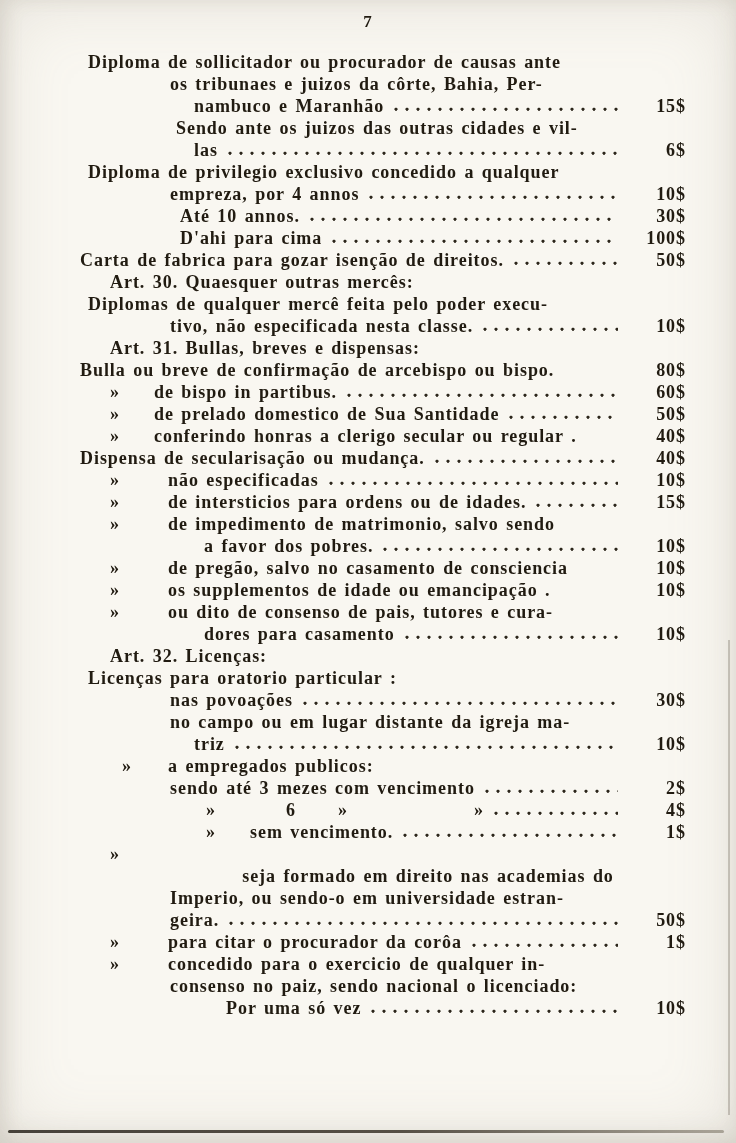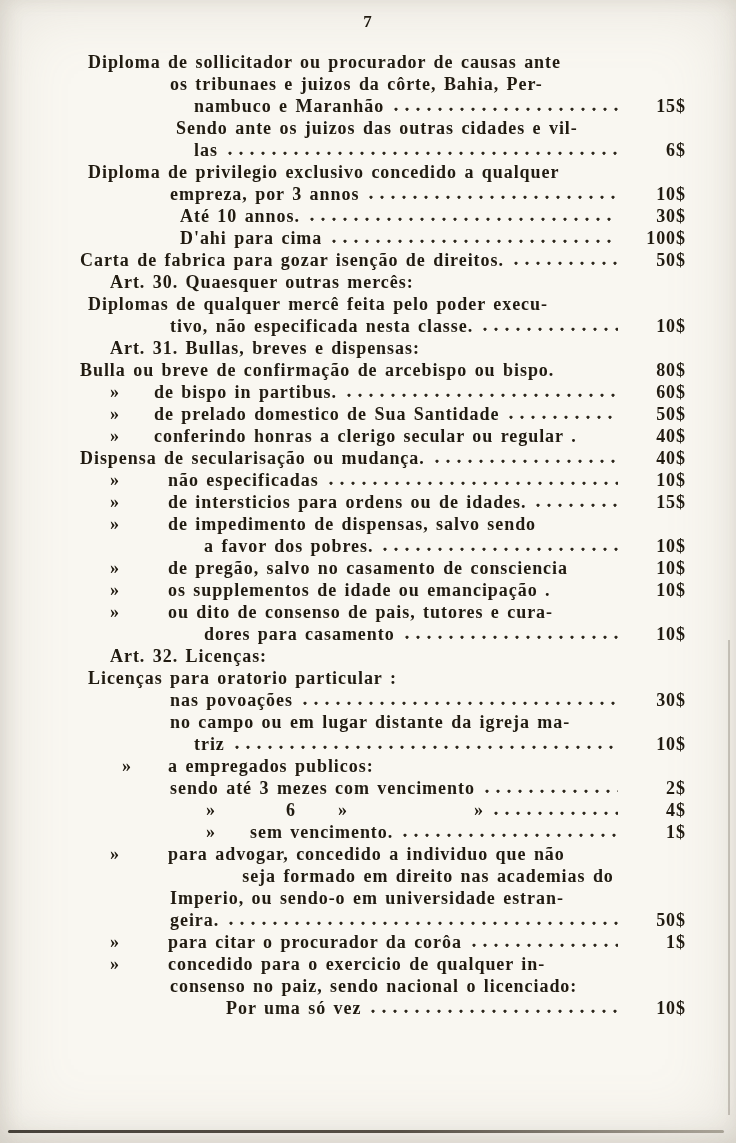--- a/index.html
+++ b/index.html
@@ -81,21 +81,21 @@
       </div>
       <div class="line" style="padding-left: 106px;">
         <span class="txt">las</span>
         <span class="leader"></span>
         <span class="value">6$</span>
       </div>
       <div class="line">
         <span class="txt">Diploma de privilegio exclusivo concedido a qualquer</span>
       </div>
       <div class="line" style="padding-left: 82px;">
-        <span class="txt">empreza, por 3 annos</span>
+        <span class="txt">empreza, por 4 annos</span>
         <span class="leader"></span>
         <span class="value">10$</span>
       </div>
       <div class="line" style="padding-left: 92px;">
         <span class="txt">Até 10 annos.</span>
         <span class="leader"></span>
         <span class="value">30$</span>
       </div>
       <div class="line" style="padding-left: 92px;">
         <span class="txt">D'ahi para cima</span>
@@ -154,21 +154,21 @@
         <span class="value">10$</span>
       </div>
       <div class="line" style="padding-left: 22px;">
         <span class="ditto" style="width: 58px;">»</span>
         <span class="txt">de intersticios para ordens ou de idades.</span>
         <span class="leader"></span>
         <span class="value">15$</span>
       </div>
       <div class="line" style="padding-left: 22px;">
         <span class="ditto" style="width: 58px;">»</span>
-        <span class="txt">de impedimento de dispensas, salvo sendo</span>
+        <span class="txt">de impedimento de matrimonio, salvo sendo</span>
       </div>
       <div class="line" style="padding-left: 116px;">
         <span class="txt">a favor dos pobres.</span>
         <span class="leader"></span>
         <span class="value">10$</span>
       </div>
       <div class="line" style="padding-left: 22px;">
         <span class="ditto" style="width: 58px;">»</span>
         <span class="txt">de pregão, salvo no casamento de consciencia</span>
         <span class="value">10$</span>
@@ -224,21 +224,20 @@
         <span class="value">4$</span>
       </div>
       <div class="line" style="padding-left: 118px;">
         <span class="ditto" style="width: 44px;">»</span>
         <span class="txt">sem vencimento.</span>
         <span class="leader"></span>
         <span class="value">1$</span>
       </div>
       <div class="line" style="padding-left: 22px;">
         <span class="ditto" style="width: 58px;">»</span>
-        <span class="txt">para advogar, concedido a individuo que não</span>
       </div>
       <div class="line" style="padding-left: 82px; justify-content: center;">
         <span class="txt">seja formado em direito nas academias do</span>
       </div>
       <div class="line" style="padding-left: 82px;">
         <span class="txt">Imperio, ou sendo-o em universidade estran-</span>
       </div>
       <div class="line" style="padding-left: 82px;">
         <span class="txt">geira.</span>
         <span class="leader"></span>

